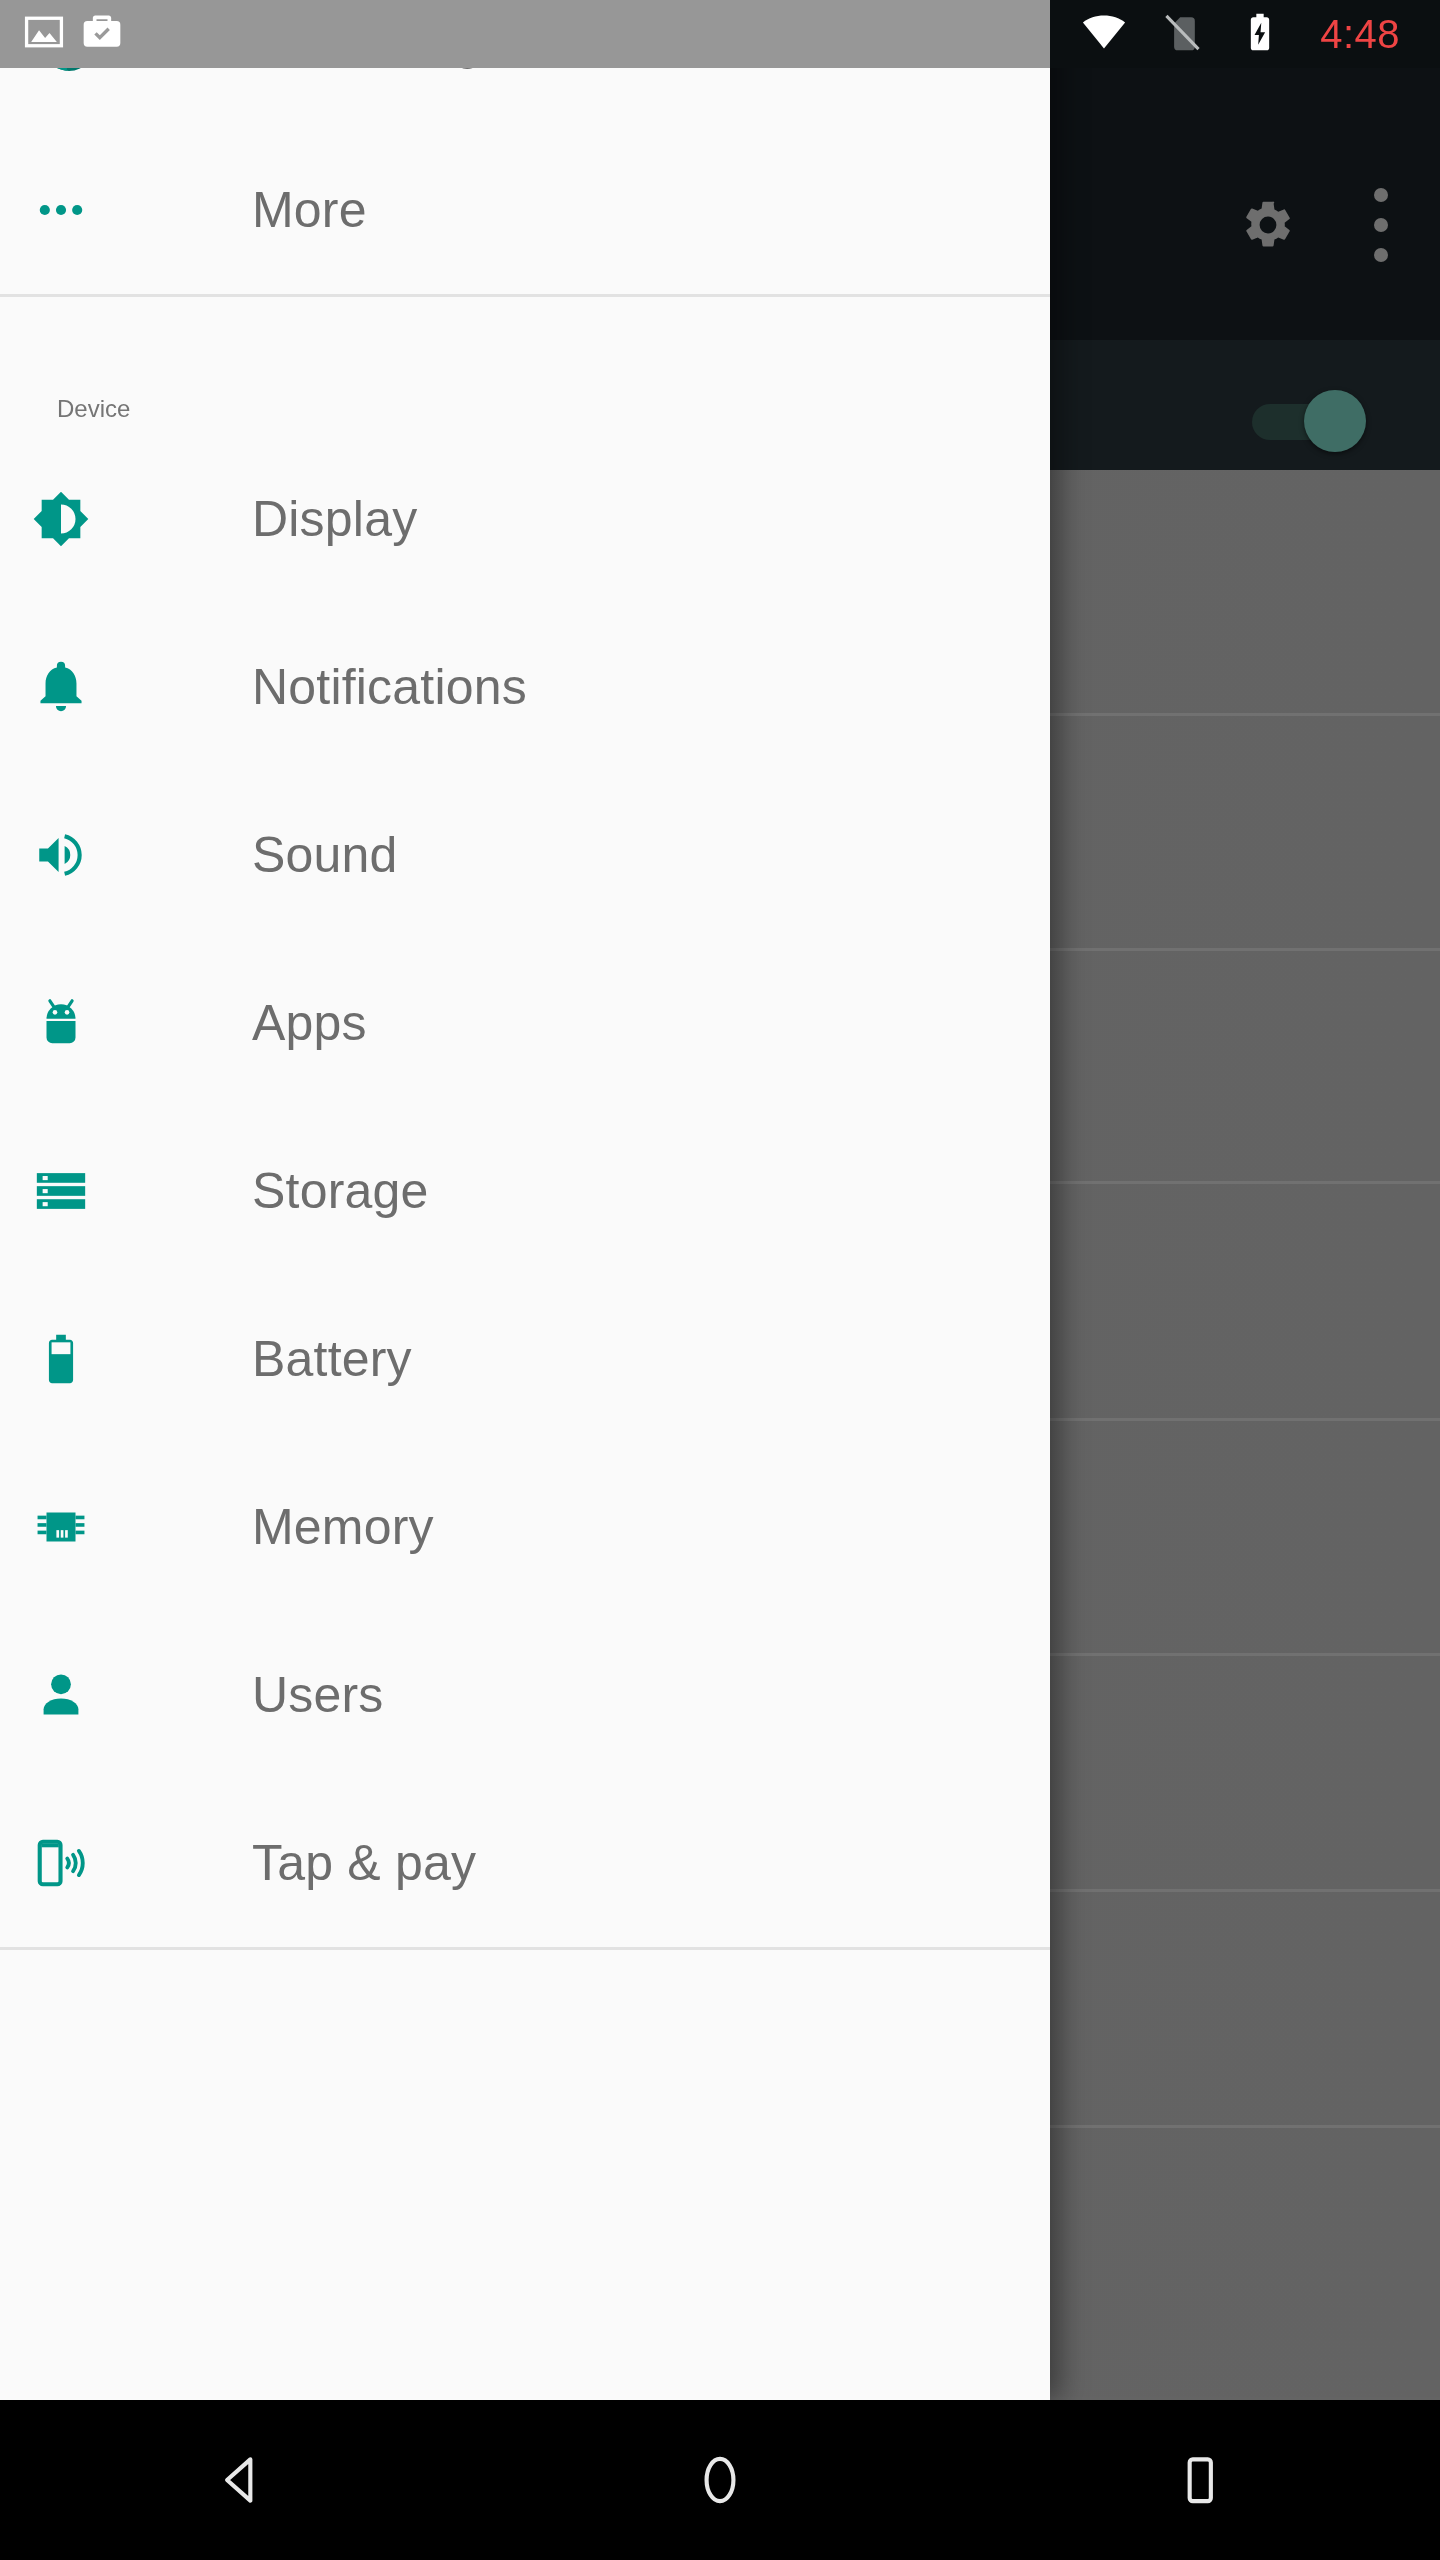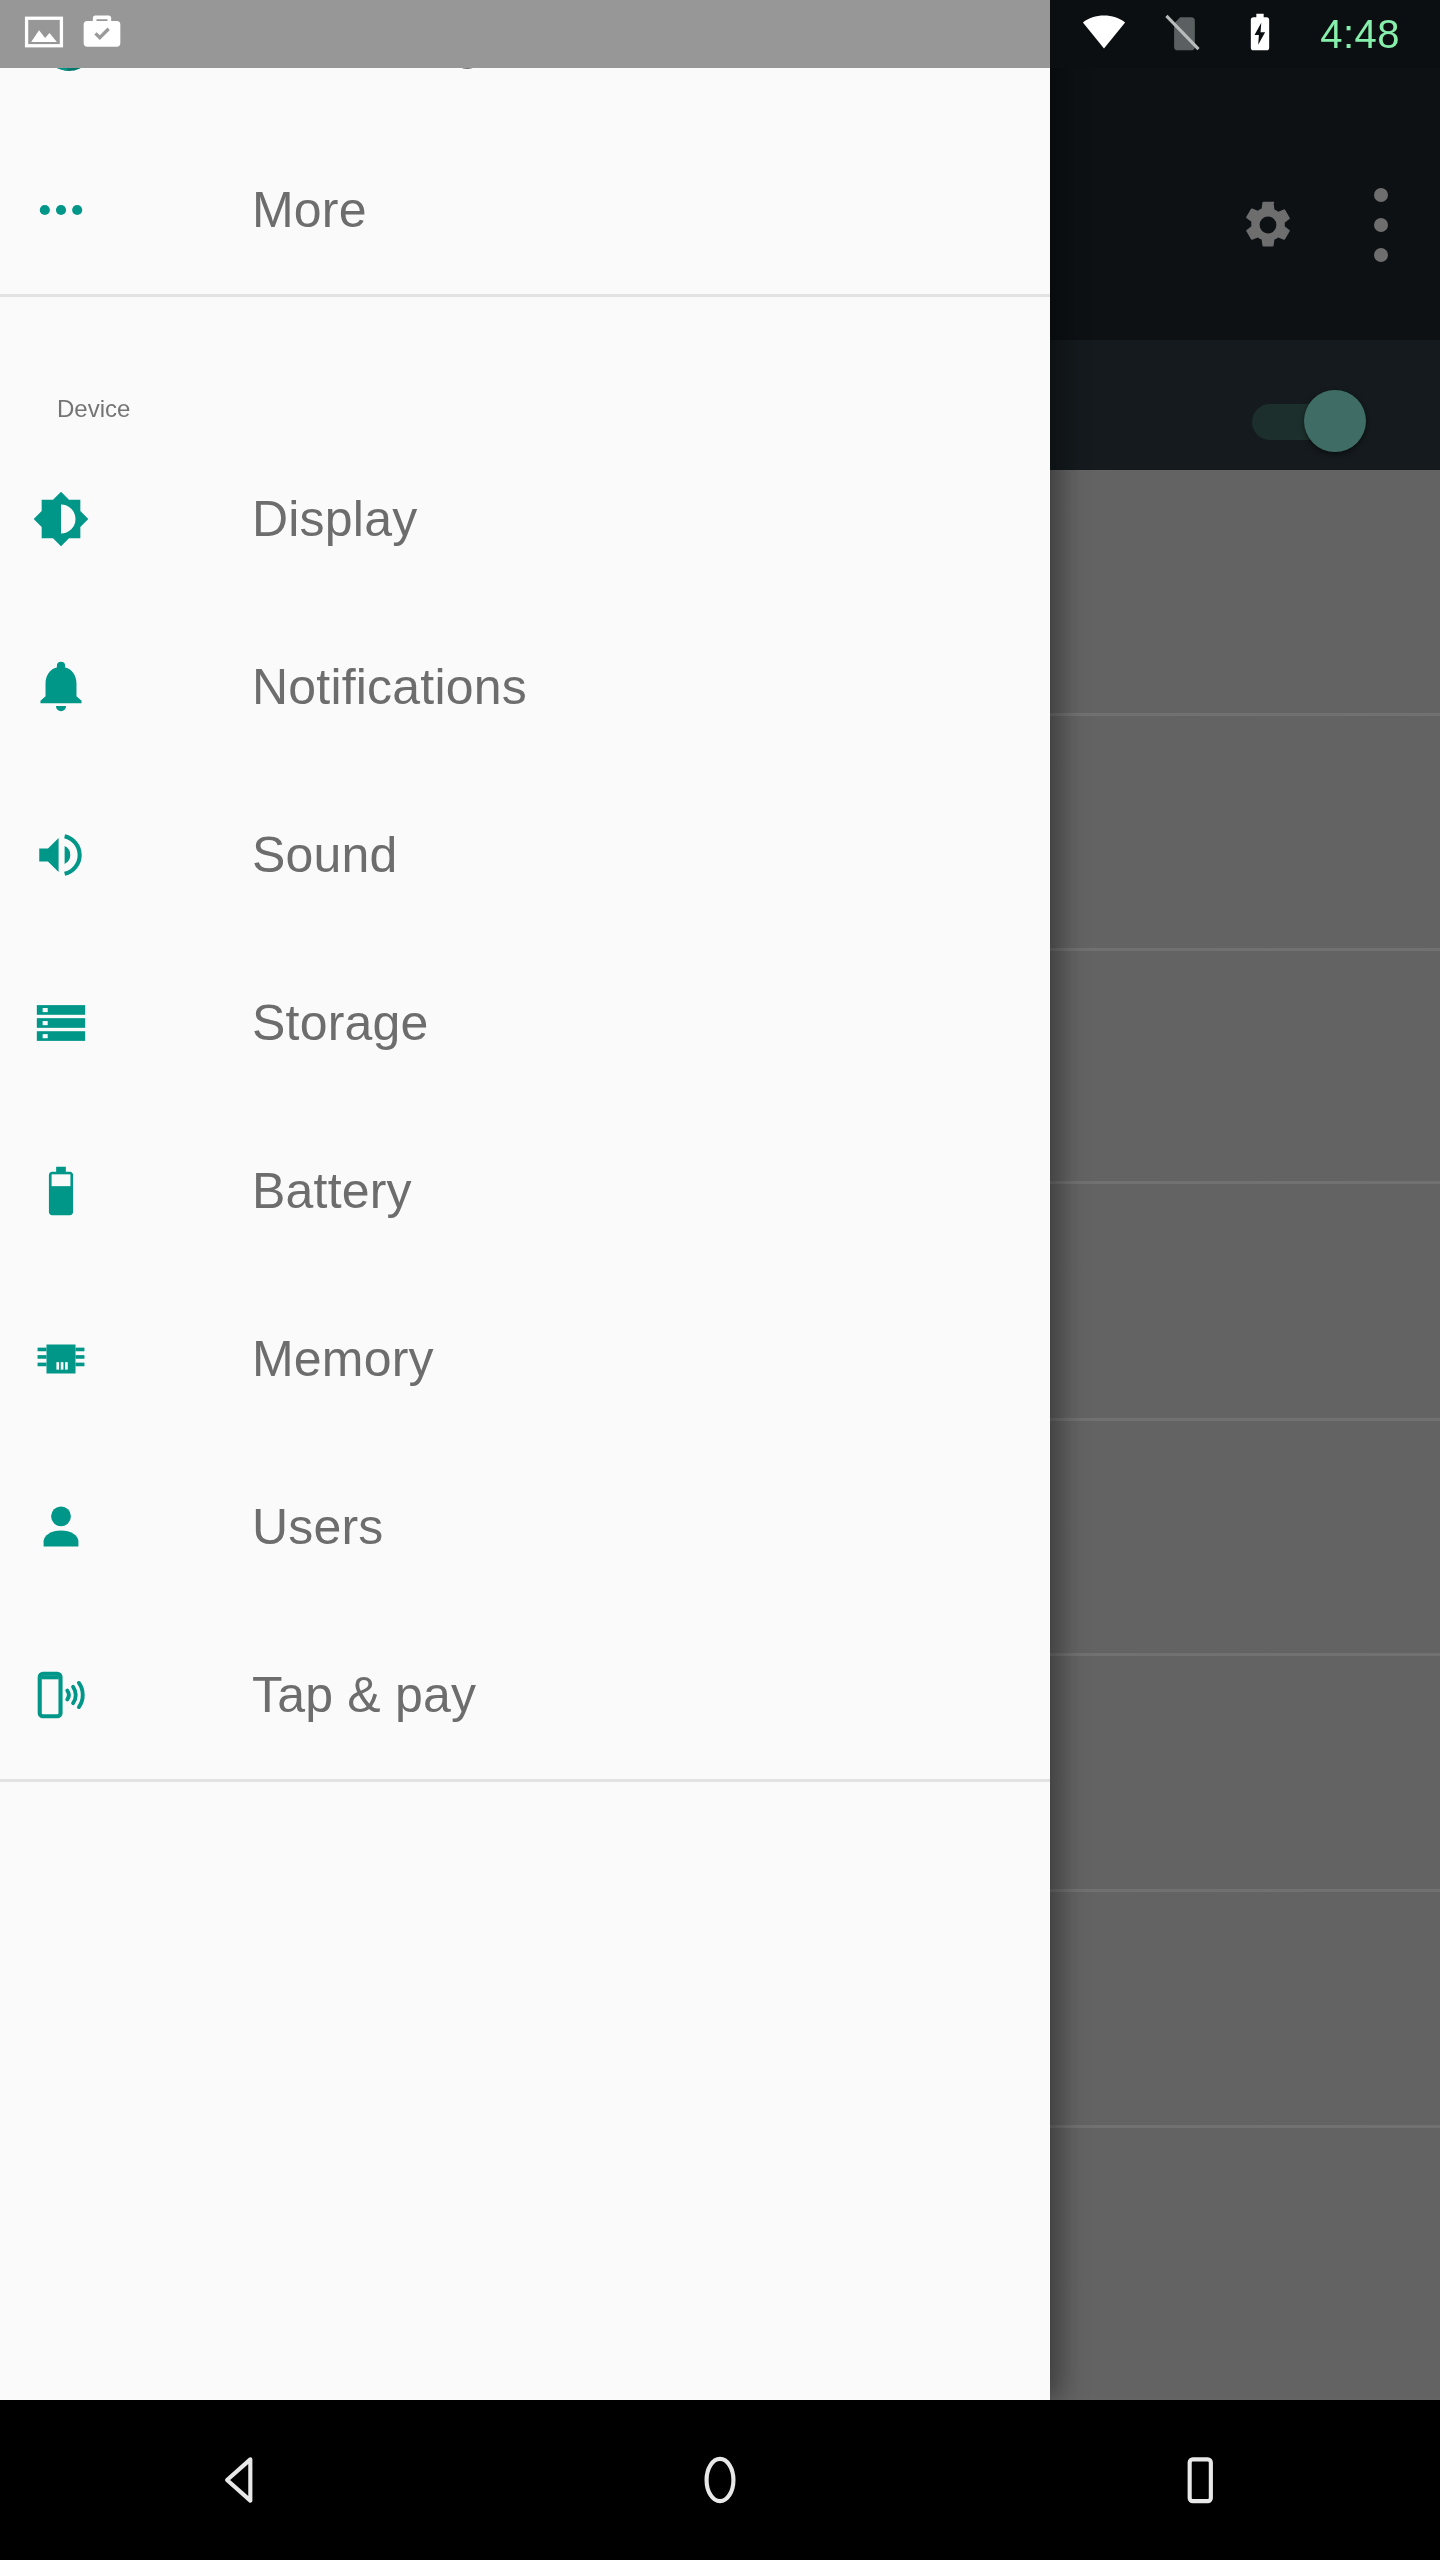--- a/index.html
+++ b/index.html
@@ -26,21 +26,21 @@
 
   #bg-list { position:absolute; left:0; top:470px; width:1440px; height:1930px; background:#646464; }
   .bg-row { position:relative; width:100%; background:#646464;
             background-image:linear-gradient(to right, #585858 0px, #646464 90px, #636363 100%); }
   .bg-row + .bg-row { border-top:3px solid #717171; }
   #bg-list-top-edge { position:absolute; left:0; top:0; width:100%; height:6px; background:#7a7a7a; opacity:.75; }
 
   
   #statusbar { position:absolute; left:0; top:0; width:1440px; height:68px; background:#0b0f11; z-index:40; }
   #sb-right { position:absolute; right:40px; top:0; height:68px; display:flex; align-items:center; gap:34px; }
-  #sb-clock { color:#86efac; font-size:40px; letter-spacing:.5px; line-height:1; margin-left:4px; }
+  #sb-clock { color:#ef4444; font-size:40px; letter-spacing:.5px; line-height:1; margin-left:4px; }
   .sb-icon { display:block; }
   
   #statusbar-scrim { position:absolute; left:0; top:0; width:1050px; height:68px;
                      background:#979797; z-index:41; }
   #sb-left-over { position:absolute; left:22px; top:0; height:68px; display:flex; align-items:center; gap:14px; z-index:42; }
 
   
   #peek-icon { position:absolute; left:38px; top:14px; width:62px; height:62px; z-index:39; }
 
   
@@ -209,20 +209,32 @@
         <span class="nav-icon">
           <svg viewBox="0 0 24 24" width="58" height="58">
             <path fill="#009688" d="M3 9.3v5.4h3.6L11 19V5L6.6 9.3H3z"></path>
             <path fill="#009688" d="M13.5 8.3v7.4a4.1 4.1 0 0 0 0-7.4z"></path>
             <path fill="none" stroke="#009688" stroke-width="1.7" d="M13.5 4.2a8 8 0 0 1 0 15.6"></path>
           </svg>
         </span>
         <span class="nav-label">Sound</span>
       </div>
 
+      <div class="nav-item">
+        <span class="nav-icon">
+          <svg viewBox="0 0 24 24" width="58" height="58">
+            <path fill="#009688" d="M6 11.2h12V18a2.4 2.4 0 0 1-2.4 2.4H8.4A2.4 2.4 0 0 1 6 18v-6.8z"></path>
+            <path fill="#009688" d="M6 10.2a6 6 0 0 1 12 0H6z"></path>
+            <circle cx="9.5" cy="7.6" r="0.95" fill="#fafafa"></circle>
+            <circle cx="14.5" cy="7.6" r="0.95" fill="#fafafa"></circle>
+            <path stroke="#009688" stroke-width="1.3" stroke-linecap="round" d="M7.4 2.8 9 5.2M16.6 2.8 15 5.2"></path>
+          </svg>
+        </span>
+        <span class="nav-label">Apps</span>
+      </div>
 
       <div class="nav-item">
         <span class="nav-icon">
           <svg viewBox="0 0 24 24" width="58" height="58">
             <rect x="2" y="4.6" width="20" height="4.0" fill="#009688"></rect>
             <rect x="2" y="10.0" width="20" height="4.0" fill="#009688"></rect>
             <rect x="2" y="15.4" width="20" height="4.0" fill="#009688"></rect>
             <rect x="4.4" y="5.8" width="2.1" height="1.7" fill="#fafafa"></rect>
             <rect x="4.4" y="11.2" width="2.1" height="1.7" fill="#fafafa"></rect>
             <rect x="4.4" y="16.6" width="2.1" height="1.7" fill="#fafafa"></rect>

